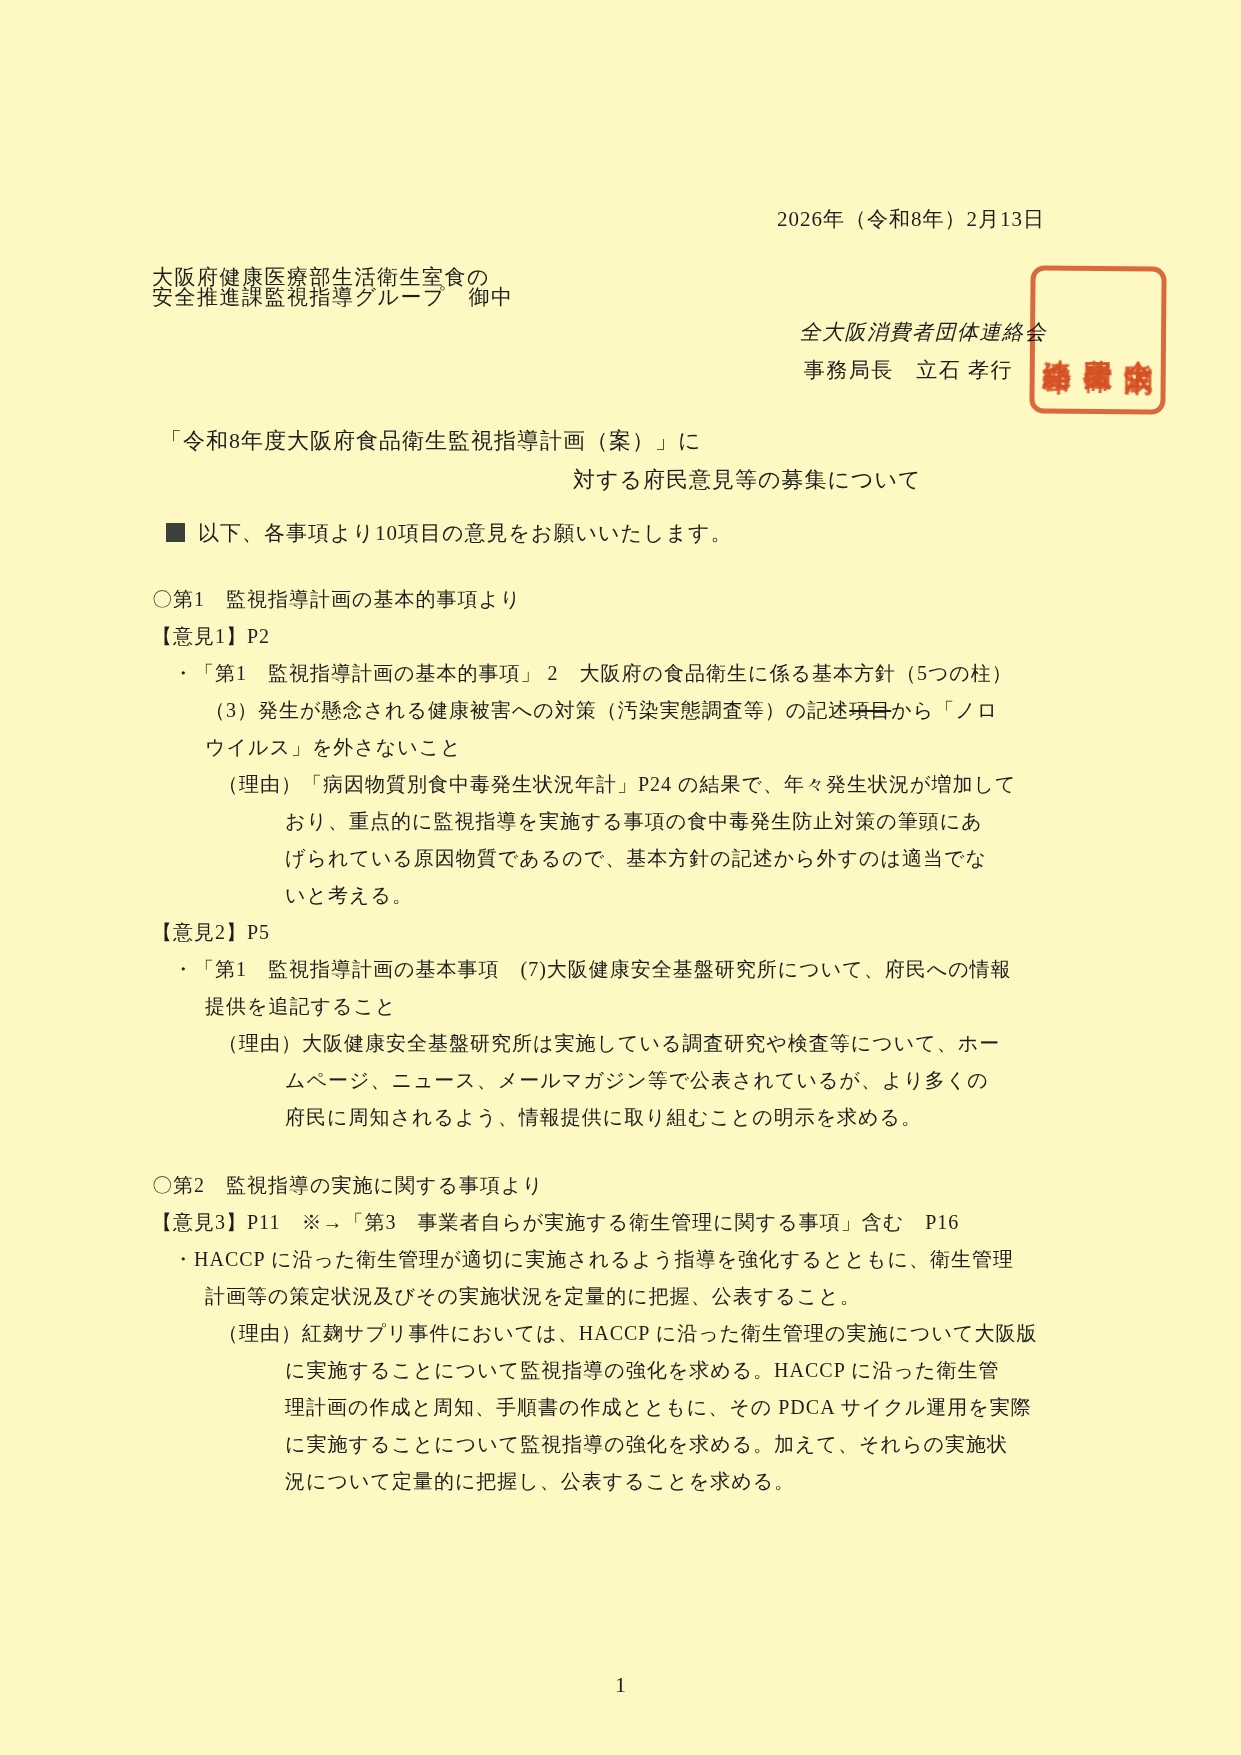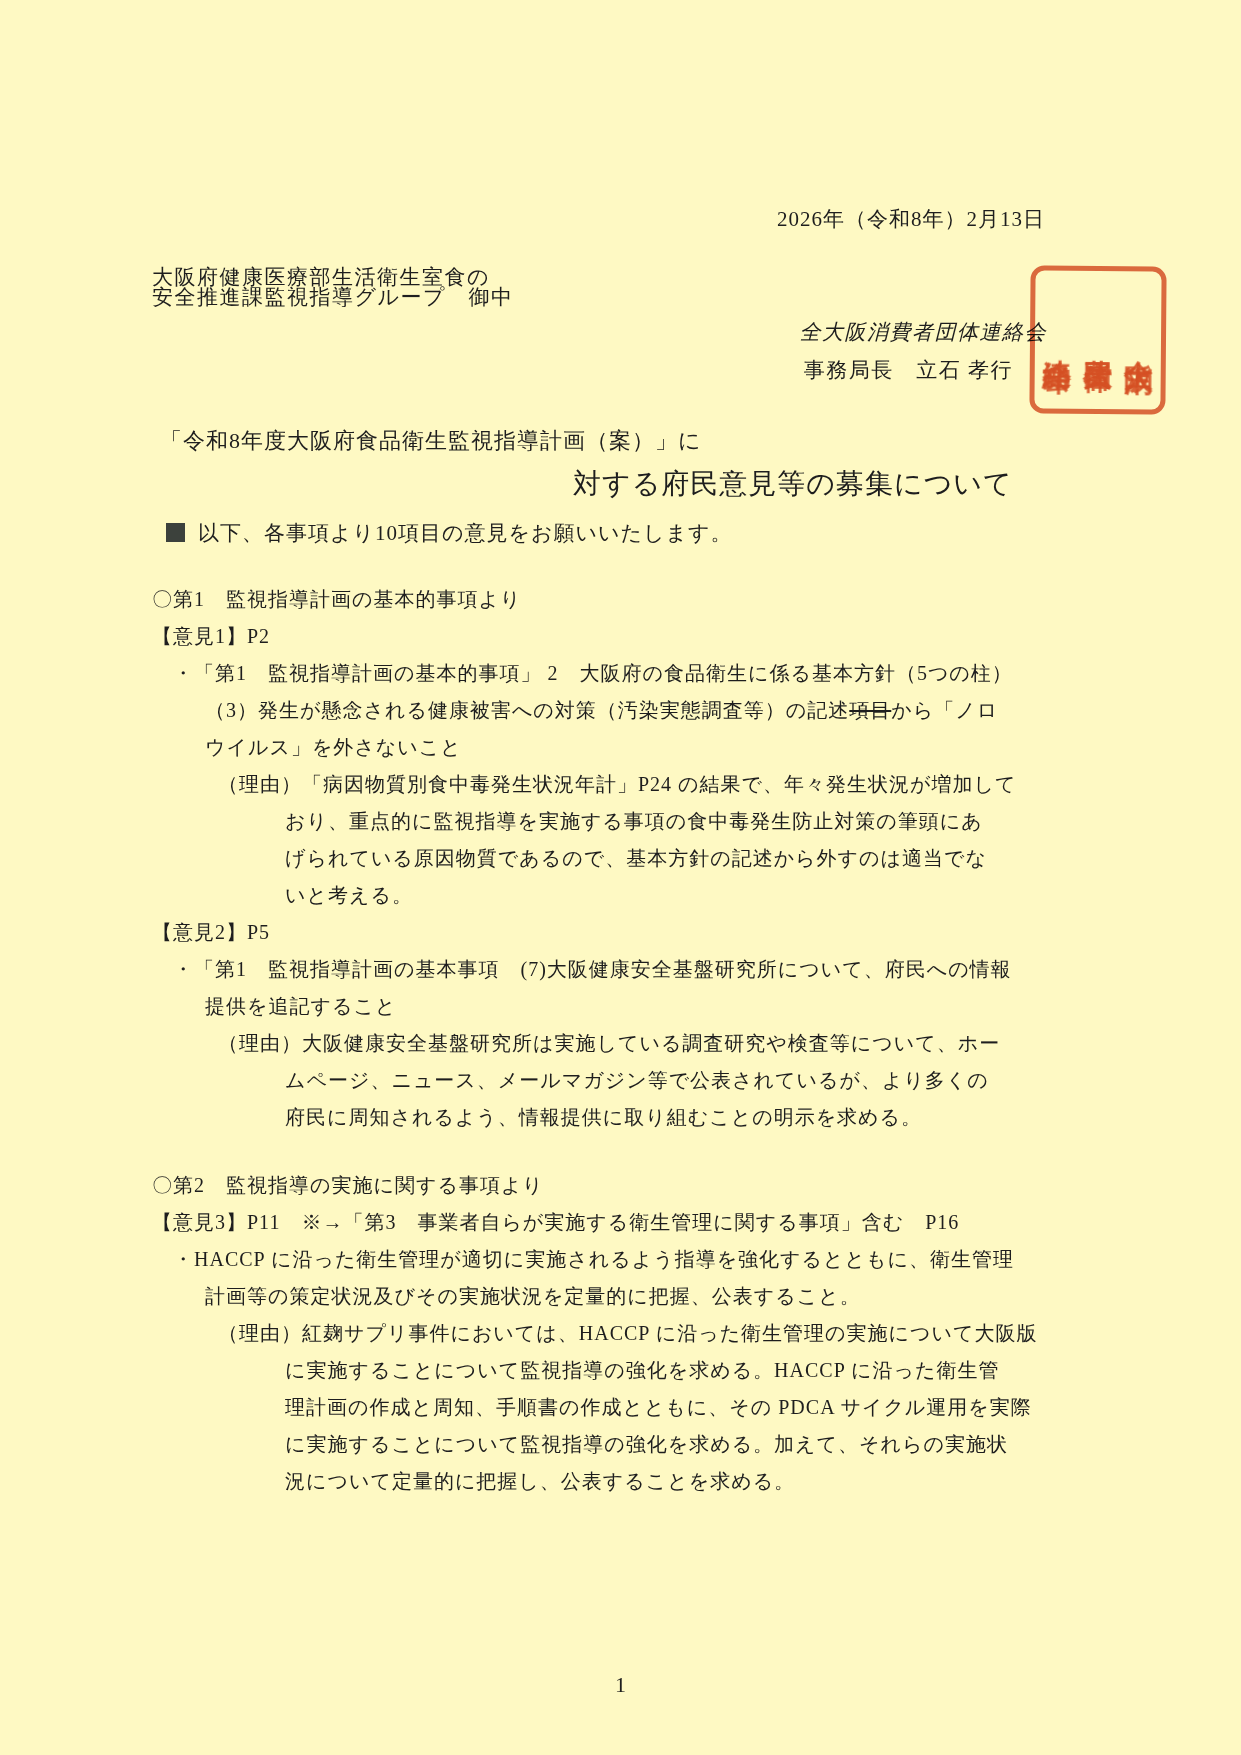--- a/index.html
+++ b/index.html
@@ -12,21 +12,21 @@
     color:#1e1e1e;
     overflow:hidden;
   }
   .abs{position:absolute;white-space:nowrap;}
   .date{top:205px;right:196px;font-size:21px;letter-spacing:1px;}
   .recipient1{top:247px;left:152px;font-size:21px;letter-spacing:1.5px;margin-top:16px;}
   .recipient2{top:283px;left:152px;font-size:21px;letter-spacing:1.5px;}
   .sender-org{top:318px;right:194px;font-size:21px;letter-spacing:1.5px;font-style:italic;}
   .sender-person{top:356px;right:228px;font-size:21px;letter-spacing:1.5px;}
   .title1{top:426px;left:160px;font-size:22px;letter-spacing:1px;}
-  .title2{top:465px;left:573px;font-size:28px;letter-spacing:1px;font-family:Liberation Mono, monospace;}
+  .title2{top:465px;left:573px;font-size:22px;letter-spacing:1px;font-family:Liberation Mono, monospace;}
   .intro{top:519px;left:152px;font-size:21px;letter-spacing:1px;padding-left:14px;}
   .square-bullet{
     display:inline-block;width:19px;height:19px;
     background:#3c413c;margin-right:13px;vertical-align:-2px;
   }
   .body-block{position:absolute;top:581px;left:152px;width:900px;}
   .line{
     height:37px;line-height:37px;
     font-size:20px;letter-spacing:1px;white-space:nowrap;
   }

